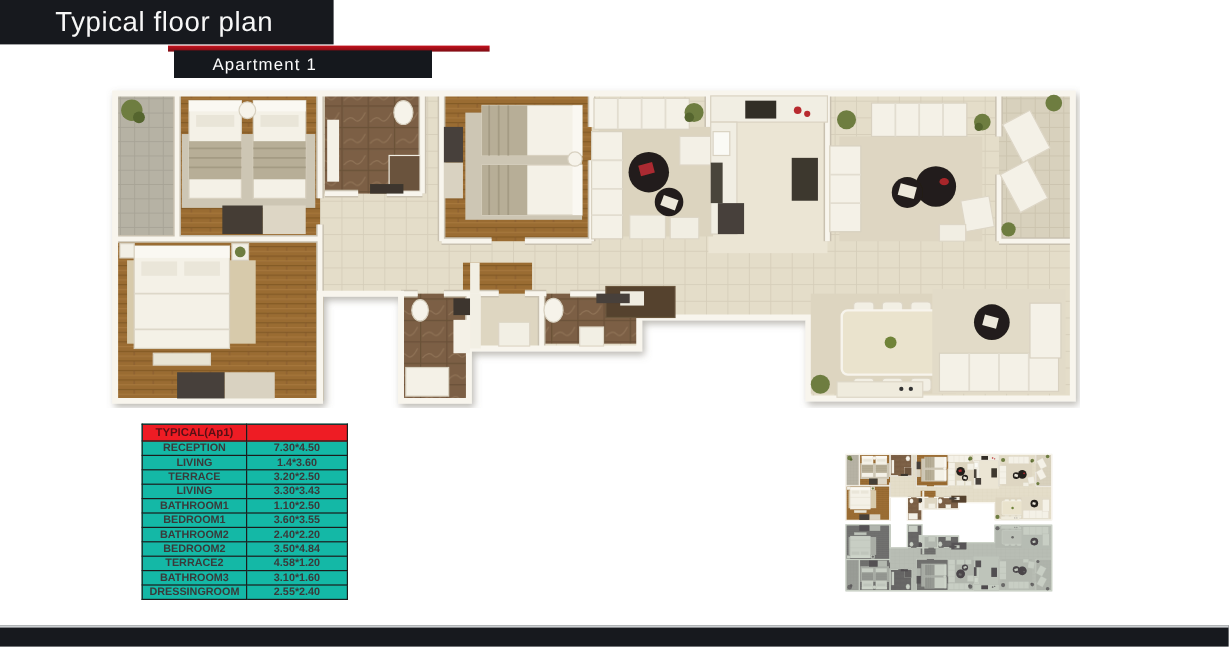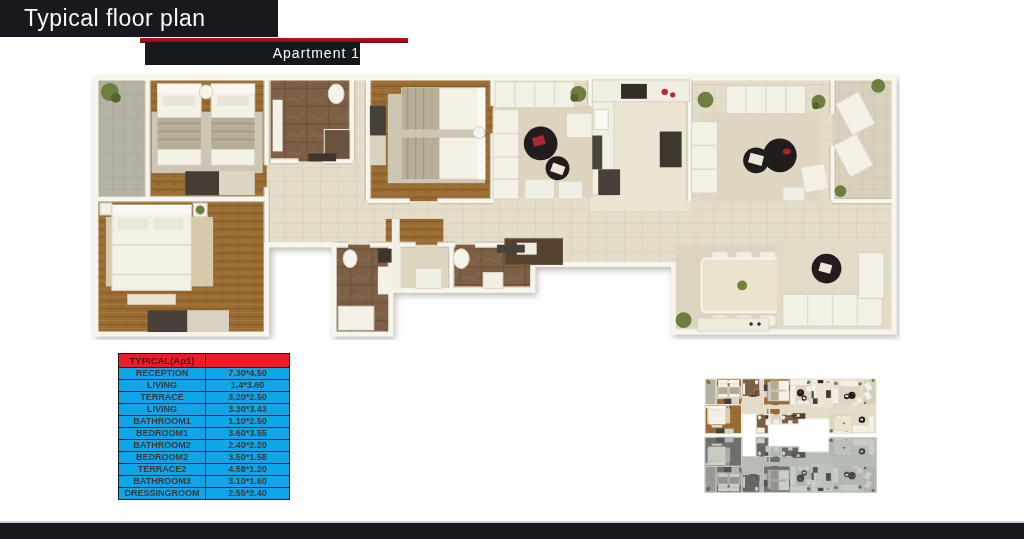--- a/index.html
+++ b/index.html
@@ -2,35 +2,35 @@
 <html><head>
 <meta charset="utf-8">
 <style>
   html,body{margin:0;padding:0;background:#ffffff;}
   body{width:1024px;height:539px;position:relative;overflow:hidden;
        font-family:"Liberation Sans",sans-serif;}
   .abs{position:absolute;}
 
   
   .title-bar{left:0;top:0;width:278px;height:37px;background:#17191e;}
-  .title-bar span{display:block;line-height:37px;padding-left:24px;
+  .title-bar span{display:block;line-height:37px;padding-left:46px;
       color:#f7f7f7;font-size:23px;font-weight:400;letter-spacing:.5px;}
   .red-line{left:140px;top:38px;width:268px;height:5px;
       background:linear-gradient(#c5121d,#7e0c13);}
-  .apt-bar{left:145px;top:42px;width:215px;height:23px;background:#15181d;text-align:right;}
+  .apt-bar{left:145px;top:42px;width:215px;height:23px;background:#15181d;}
   .apt-bar span{display:block;line-height:23px;padding-left:32px;
       color:#fbfbfb;font-size:14px;letter-spacing:1px;}
 
   
   .plan-main{left:88px;top:70px;width:812px;height:270px;}
   .thumb-a{left:703px;top:377px;width:175px;height:58px;}
   .thumb-b{left:703px;top:436px;width:175px;height:58px;}
 
   
-  .dim-table{left:118px;top:353px;border-collapse:collapse;background:#0ea5e9;}
+  .dim-table{left:118px;top:353px;border-collapse:collapse;background:#14b8a6;}
   .dim-table td{border:1px solid #1c1c1c;height:11px;line-height:11px;
       text-align:center;padding:0;font-size:9px;font-weight:700;color:#3a3a3a;}
   .dim-table td.c1{width:86px;}
   .dim-table td.c2{width:83px;}
   .dim-table tr.hdr td{background:#ee1c24;color:#571015;font-size:9.5px;height:13px;line-height:13px;}
 
   .bottom-bar{left:0;top:521px;width:1024px;height:18px;background:#17191e;
       border-top:2px solid #ccd0d2;box-sizing:border-box;}
 </style>
 </head>
@@ -303,21 +303,21 @@
   <tr>
         <td class="c1">BEDROOM1</td>
         <td class="c2">3.60*3.55</td>
       </tr>
   <tr>
         <td class="c1">BATHROOM2</td>
         <td class="c2">2.40*2.20</td>
       </tr>
   <tr>
         <td class="c1">BEDROOM2</td>
-        <td class="c2">3.50*1.58</td>
+        <td class="c2">3.50*4.84</td>
       </tr>
   <tr>
         <td class="c1">TERRACE2</td>
         <td class="c2">4.58*1.20</td>
       </tr>
   <tr>
         <td class="c1">BATHROOM3</td>
         <td class="c2">3.10*1.60</td>
       </tr>
   <tr>

